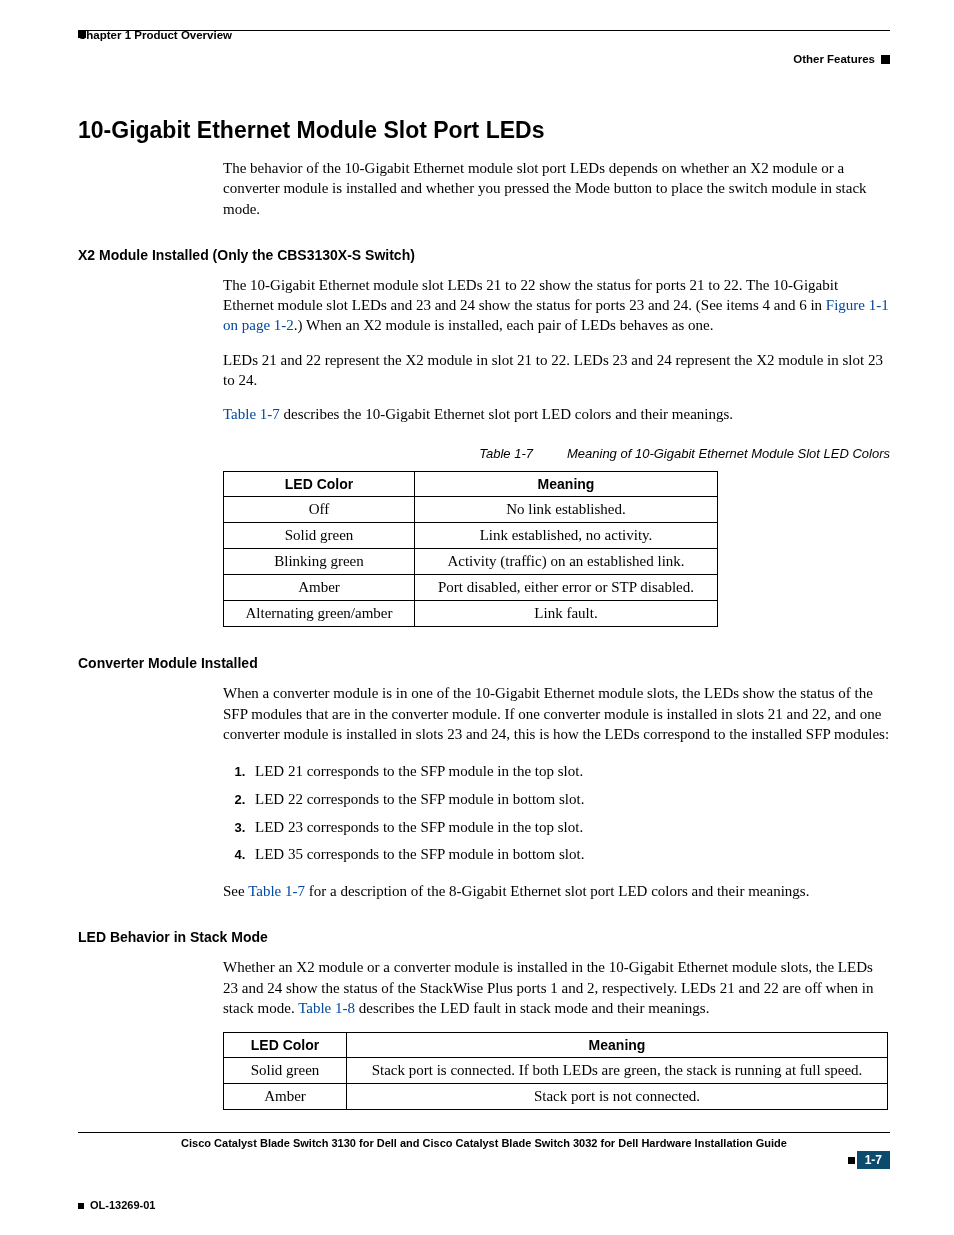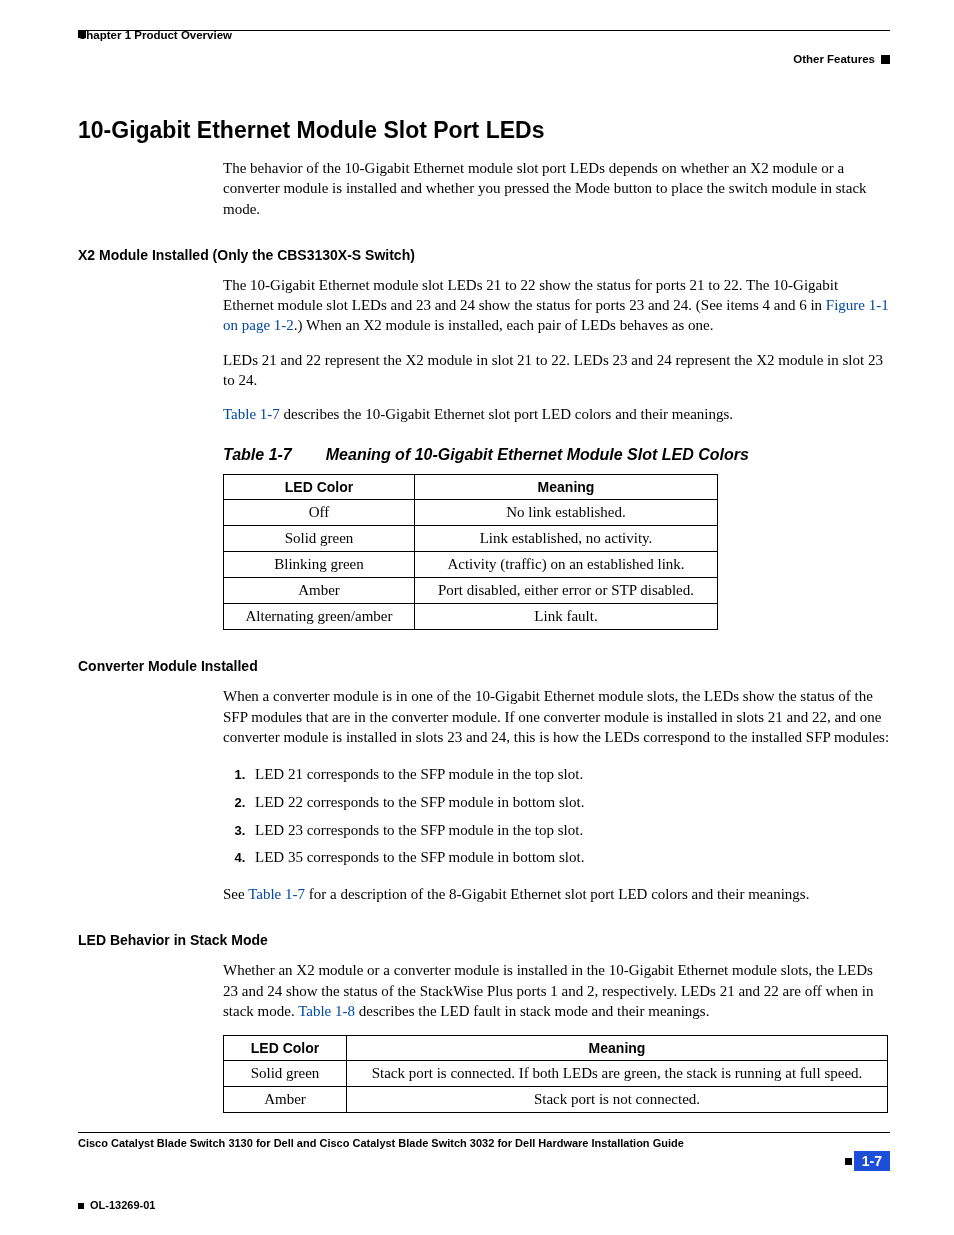--- a/index.html
+++ b/index.html
@@ -36,22 +36,23 @@
     font-weight:bold; font-size:23px; margin:52px 0 14px 0;
   }
   h3.sub {
     font-family:Arial,Helvetica,sans-serif;
     font-weight:bold; font-size:14px; margin:28px 0 12px 0;
   }
   p.body { margin:0 0 14px 145px; line-height:1.35; }
   a.link { color:#0048a0; text-decoration:none; }
   .tbl-caption {
     font-family:Arial,Helvetica,sans-serif;
-    font-style:italic; font-weight:bold; font-size:16px;
+    font-style:italic; font-weight:normal; font-size:13px;
     margin:22px 0 10px 145px;
+    text-align:right;
   }
   .tbl-caption .cap-title { margin-left:34px; }
   table.led {
     border-collapse:collapse; margin-left:145px;
   }
   table.led th, table.led td {
     border:1px solid #000; padding:4px 6px;
     text-align:center; vertical-align:top; font-size:15px;
   }
   table.led th {
@@ -62,39 +63,39 @@
     margin:0 0 12px 145px; padding-left:26px; line-height:1.85;
   }
   ol.steps li { padding-left:6px; }
   ol.steps li::marker {
     font-family:Arial,Helvetica,sans-serif; font-weight:bold; font-size:13px;
   }
   .footer {
     position:absolute; left:78px; right:64px; bottom:24px;
   }
   .footer .guide {
-    border-top:1px solid #000; text-align:left;
+    border-top:1px solid #000; text-align:center;
     font-family:Arial,Helvetica,sans-serif; font-weight:bold;
     font-size:11px; padding-top:4px;
   }
   .footer-row {
     display:flex; justify-content:space-between; align-items:flex-start;
     margin-top:2px;
   }
   .footer .doc {
     font-family:Arial,Helvetica,sans-serif; font-weight:bold; font-size:11px;margin-top:48px;
   }
   .footer .sqtiny {
     display:inline-block; width:6px; height:6px; background:#000;
     vertical-align:middle; margin-right:6px;
   }
   .page-no {
-    background:#1d4ed8; color:#fff;
-    font-family:Arial,Helvetica,sans-serif; font-weight:bold;
-    font-size:14px; padding:2px 8px; display:inline-block;
+    background:#0c4a6e; color:#fff;
+    font-family:Arial,Helvetica,sans-serif; font-weight:bold;
+    font-size:12px; padding:2px 8px; display:inline-block;
   }
   .page-no-wrap { display:flex; align-items:center; }
   .page-no-wrap .tick {
     width:7px; height:7px; background:#000; margin-right:2px;
   }
 </style>
 </head>
 <body>
 
 <div class="content">

